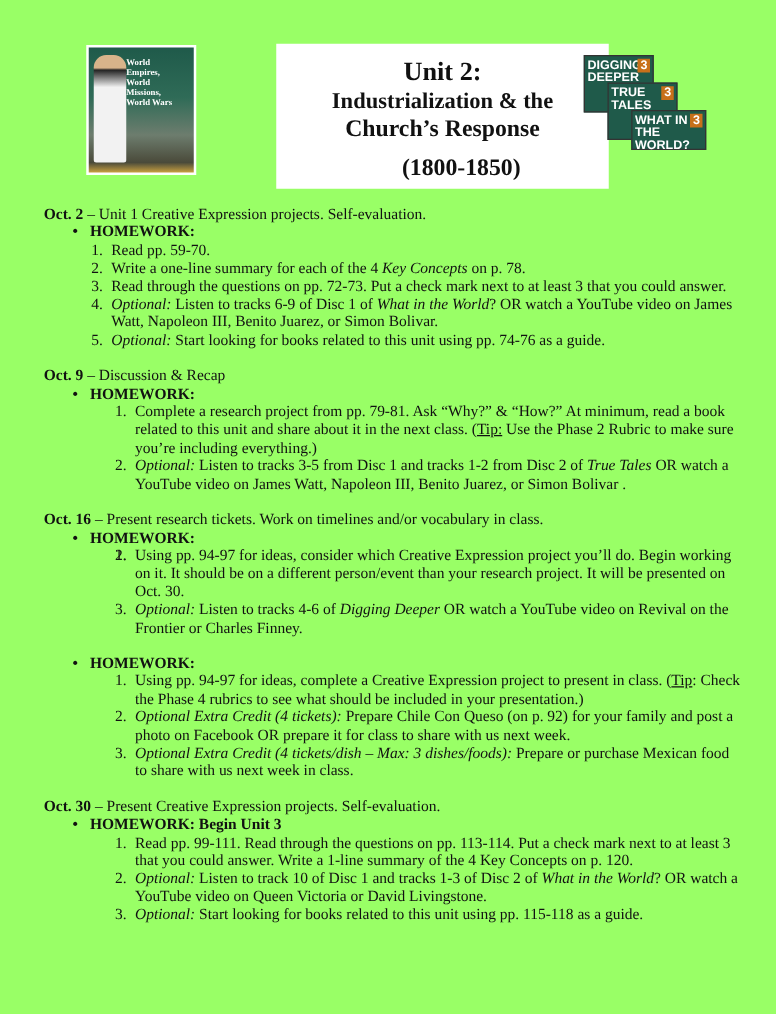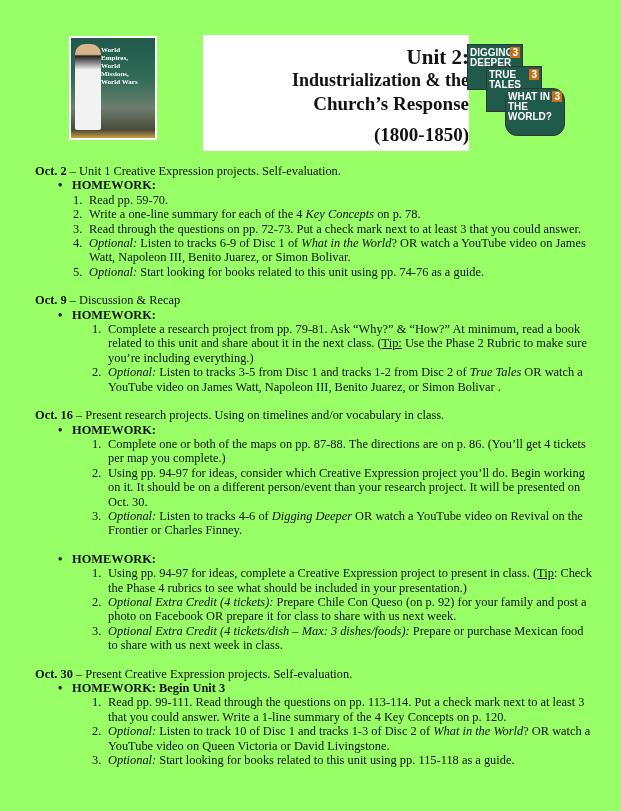--- a/index.html
+++ b/index.html
@@ -20,33 +20,33 @@
   .book-figure {
     position:absolute; left:4px; top:6px; width:26px; height:86px;
     background:linear-gradient(180deg,#d8b48a 0%,#d8b48a 12%,#222 14%,#f2f2f2 30%,#f2f2f2 100%);
     border-radius:10px 10px 2px 2px;
   }
   .book-title {
     position:absolute; left:30px; top:8px; width:44px;
     font-size:7px; line-height:8px; color:#fff; font-weight:bold;
   }
   .title-box {
-    position:absolute; left:203px; top:35px; width:266px; height:116px;
-    background:#fff; text-align:right; font-weight:bold;
+    position:absolute; left:221px; top:35px; width:266px; height:116px;
+    background:#fff; text-align:center; font-weight:bold;
   }
   .title-box .l1 { font-size:21px; margin-top:10px; line-height:24px; }
   .title-box .l2 { font-size:18px; line-height:23px; }
   .title-box .l3 { font-size:19px; line-height:23px; }
   .title-box .l4 { font-size:19px; line-height:23px; margin-top:8px;padding-left:30px; }
   .dvd { position:absolute; width:56px; height:46px; background:#1f5a4a; border:1px solid #333; box-sizing:border-box; }
   .dvd .t { color:#fff; font-weight:bold; font-size:10px; line-height:10px; padding:3px 2px; font-family:"Liberation Sans", sans-serif; }
   .dvd .num { position:absolute; right:2px; top:2px; color:#fff; font-weight:bold; font-size:10px; font-family:"Liberation Sans", sans-serif; background:#c8701a; padding:0 2px; }
   .dvd1 { left:467px; top:44px; }
   .dvd2 { left:486px; top:66px; }
-  .dvd3 { left:505px; top:88px; width:60px; height:48px;border-radius:12px; }
+  .dvd3 { left:505px; top:88px; width:60px; height:32px; }
 
   .content {
     position:absolute; left:35px; top:164px; width:560px;
     font-size:12.4px; line-height:14.4px;
   }
   .section { margin-bottom:14px; }
   .section-head { }
   .date { font-weight:bold; }
   .hw-line { position:relative; padding-left:37px; font-weight:bold; }
   .hw-line::before {
@@ -106,24 +106,24 @@
     </div>
     <div class="section deep">
       <div class="section-head"><span class="date">Oct. 9</span><span> – Discussion &amp; Recap</span></div>
       <div class="hw-line">HOMEWORK:</div>
       <ol>
         <li class="item"><span class="num">1.</span><span>Complete a research project from pp. 79-81. Ask “Why?” &amp; “How?” At minimum, read a book related to this unit and share about it in the next class. (</span><span class="u">Tip:</span><span> Use the Phase 2 Rubric to make sure you’re including everything.)</span></li>
         <li class="item"><span class="num">2.</span><span class="it">Optional:</span><span> Listen to tracks 3-5 from Disc 1 and tracks 1-2 from Disc 2 of </span><span class="it">True Tales</span><span> OR watch a YouTube video on James Watt, Napoleon III, Benito Juarez, or Simon Bolivar .</span></li>
       </ol>
     </div>
     <div class="section deep">
-      <div class="section-head"><span class="date">Oct. 16</span><span> – Present research projects. Using on timelines and/or vocabulary in class.</span></div>
+      <div class="section-head"><span class="date">Oct. 16</span><span> – Present research tickets. Work on timelines and/or vocabulary in class.</span></div>
       <div class="hw-line">HOMEWORK:</div>
       <ol>
-        <li class="item"><span class="num">1.</span><span>Complete one or both of the maps on pp. 87-88. The directions are on p. 86. (You’ll get 4 tickets per map you complete.)</span></li>
+        <li class="item"><span class="num">1.</span></li>
         <li class="item"><span class="num">2.</span><span>Using pp. 94-97 for ideas, consider which Creative Expression project you’ll do. Begin working on it. It should be on a different person/event than your research project. It will be presented on Oct. 30.</span></li>
         <li class="item"><span class="num">3.</span><span class="it">Optional:</span><span> Listen to tracks 4-6 of </span><span class="it">Digging Deeper</span><span> OR watch a YouTube video on Revival on the Frontier or Charles Finney.</span></li>
       </ol>
     </div>
     <div class="section deep">
       <div class="hw-line">HOMEWORK:</div>
       <ol>
         <li class="item"><span class="num">1.</span><span>Using pp. 94-97 for ideas, complete a Creative Expression project to present in class. (</span><span class="u">Tip</span><span>: Check the Phase 4 rubrics to see what should be included in your presentation.)</span></li>
         <li class="item"><span class="num">2.</span><span class="it">Optional Extra Credit (4 tickets):</span><span> Prepare Chile Con Queso (on p. 92) for your family and post a photo on Facebook OR prepare it for class to share with us next week.</span></li>
         <li class="item"><span class="num">3.</span><span class="it">Optional Extra Credit (4 tickets/dish – Max: 3 dishes/foods):</span><span> Prepare or purchase Mexican food to share with us next week in class.</span></li>

